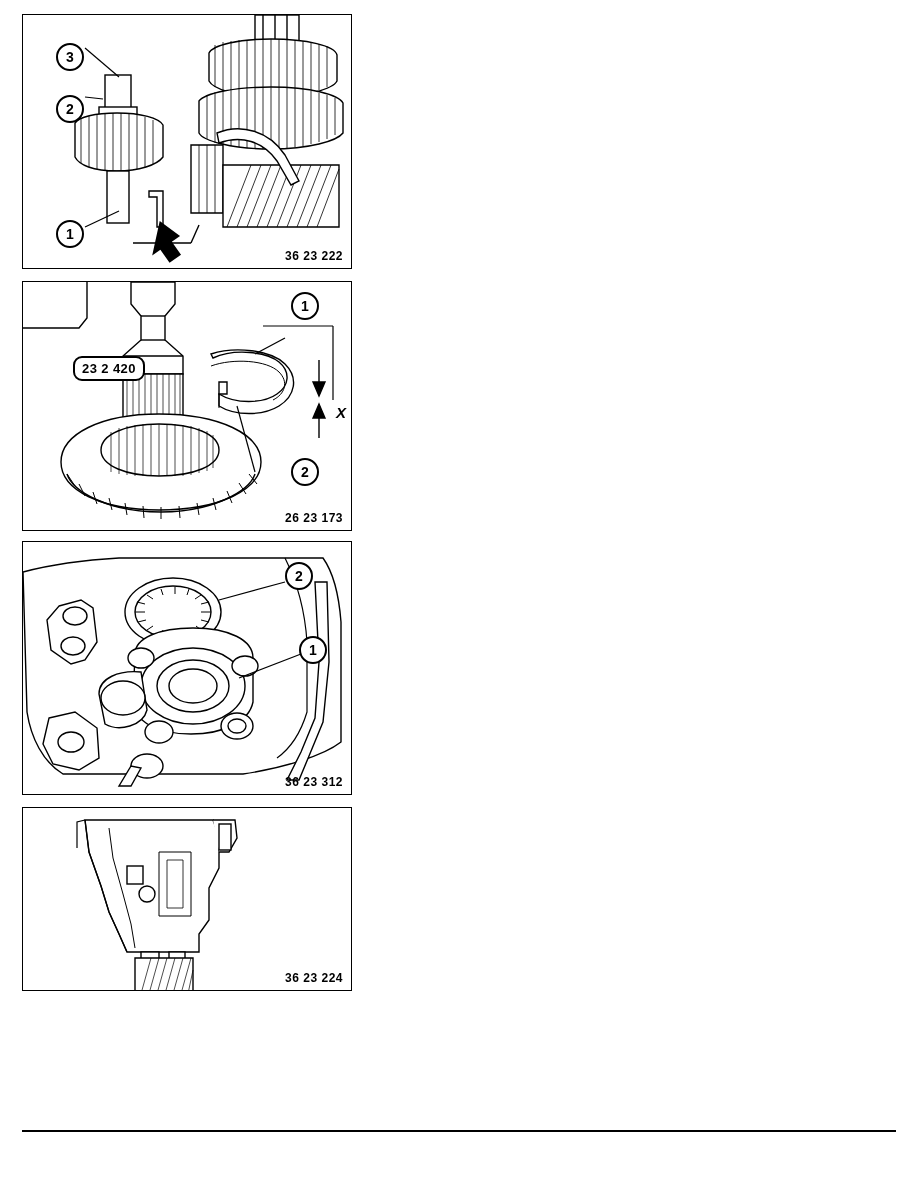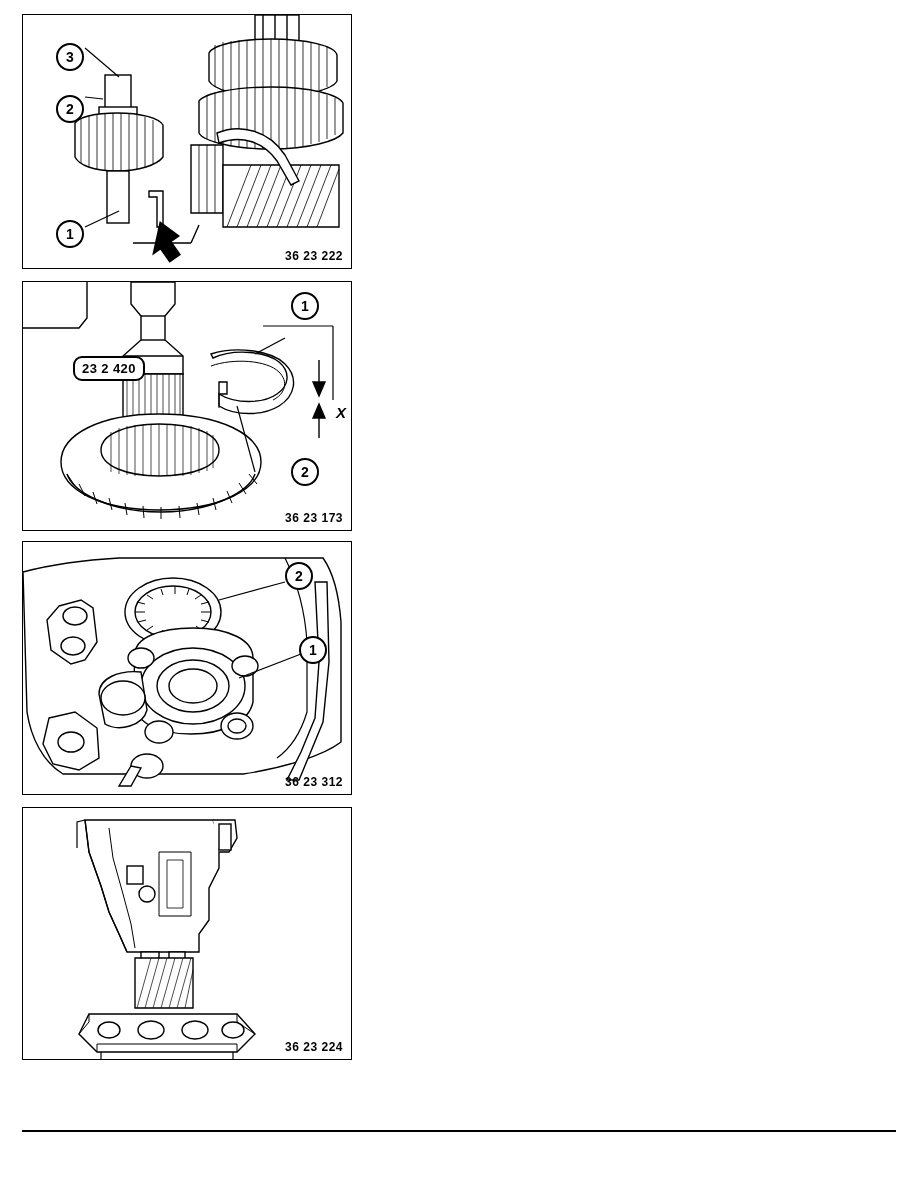--- a/index.html
+++ b/index.html
@@ -277,21 +277,21 @@
       <g stroke="#000" stroke-width="1.2" fill="none">
         <line x1="262" y1="56" x2="232" y2="72"></line>
         <line x1="232" y1="190" x2="214" y2="124"></line>
         <line x1="92" y1="78" x2="112" y2="86"></line>
       </g>
     </svg>
     <div class="callout" style="left:268px; top:292px; position:absolute; left:268px; top:10px;">1</div>
     <div class="callout" style="left:268px; top:176px;">2</div>
     <div class="tool-label" style="left:10px; top:74px;margin-left:40px;">23 2 420</div>
     <div class="xlabel" style="left:313px; top:122px;">X</div>
-    <div class="fig-caption">36 23 173</div>
+    <div class="fig-caption">26 23 173</div>
   </div>
 
   <div class="figure" style="left:22px; top:541px; width:330px; height:254px;">
     <svg width="328" height="252" viewBox="0 0 328 252">
       <g fill="none" stroke="#000" stroke-width="1.4">
 
         <path d="M0 30 C30 22 60 18 96 16 L300 16 C310 30 316 54 318 80 L318 200 C300 214 260 226 220 232 L40 232 C20 220 8 196 4 170 Z" fill="#fff" stroke="#000"></path>
 
         <path d="M262 16 C274 40 282 70 284 100 L284 170 C278 190 268 206 254 216" stroke-width="1.2"></path>
 
@@ -346,21 +346,21 @@
       <g stroke="#000" stroke-width="1.2" fill="none">
         <line x1="262" y1="40" x2="196" y2="58"></line>
         <line x1="278" y1="112" x2="216" y2="136"></line>
       </g>
     </svg>
     <div class="callout" style="left:262px; top:20px;">2</div>
     <div class="callout" style="left:276px; top:94px;">1</div>
     <div class="fig-caption">36 23 312</div>
   </div>
 
-  <div class="figure" style="left:22px; top:807px; width:330px; height:253px;">
+  <div class="figure" style="left:22px; top:807px; width:330px; height:184px;">
     <svg width="328" height="251" viewBox="0 0 328 251">
       <g fill="none" stroke="#000" stroke-width="1.4">
 
         <path d="M62 12 L190 12 L196 28 L196 60 L186 80 L186 112 L176 126 L176 144 L104 144 L96 126 L86 104 L78 78 L66 44 Z" fill="#fff" stroke="#000"></path>
 
         <path d="M62 12 L66 44 L78 78 L86 104 L96 126 L104 144" stroke-width="1.2"></path>
         <path d="M86 20 L90 50 L100 86 L108 116 L112 140" stroke-width="1"></path>
 
         <path d="M190 12 L212 12 L214 30 L206 44 L196 44" fill="#fff" stroke="#000"></path>
         <rect x="196" y="16" width="12" height="26" fill="#fff" stroke="#000"></rect>

